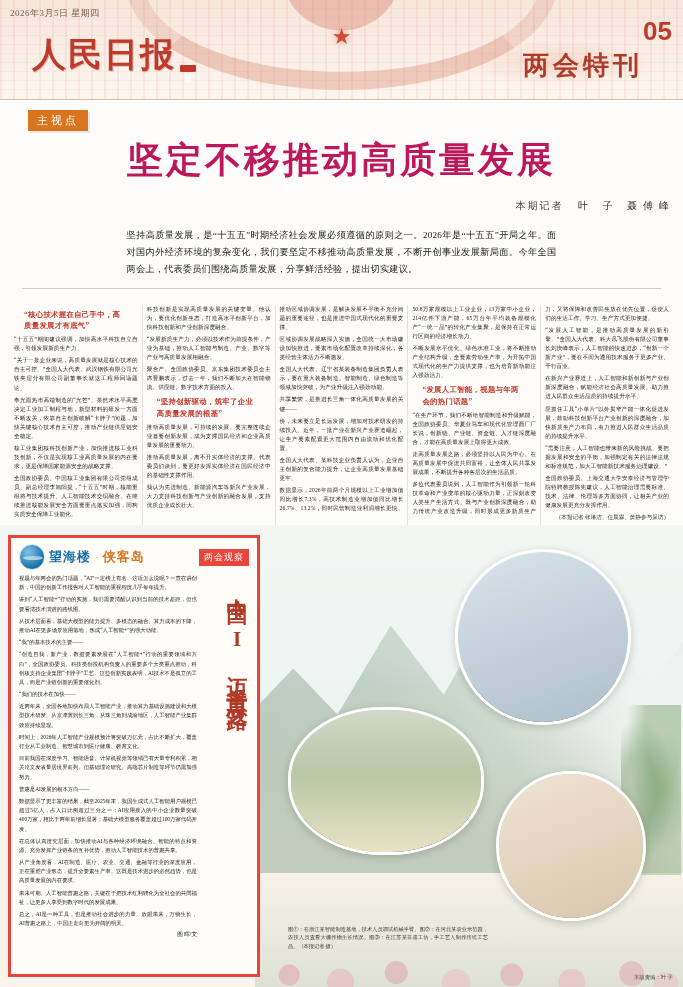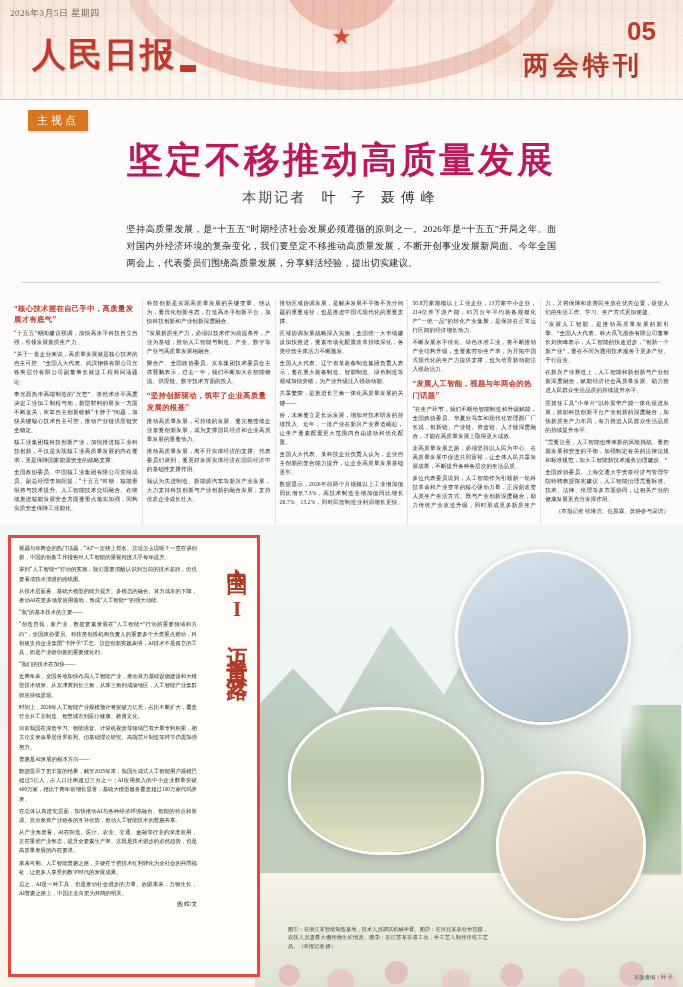--- a/index.html
+++ b/index.html
@@ -53,21 +53,21 @@
     letter-spacing:2px; line-height:1;
     text-shadow:1px 1px 0 rgba(120,30,20,.25);
   }
   .mh-logo-sub {
     font-size:8px; color:#fff; background:#c0392b;
     padding:2px 3px; line-height:1.2; border-radius:1px;
     writing-mode: vertical-rl;
     letter-spacing:1px;
   }
   .mh-pageno {
-    position:absolute; right:27px; top:16px;
+    position:absolute; right:11px; top:16px;
     font-size:26px; font-weight:bold; color:#c0392b;
     font-family:"Liberation Sans", sans-serif;
   }
   .mh-special {
     position:absolute; right:40px; top:48px;
     font-size:26px; color:#b03a28; letter-spacing:4px;
     font-weight:bold;
     font-family:"Liberation Serif", serif;
     margin-left:27px;
   }
@@ -83,21 +83,21 @@
     background:#d8761f; color:#fff; font-size:11px;
     padding:3px 9px; letter-spacing:3px;
     box-shadow: 2px 2px 0 rgba(0,0,0,.08);
   }
   h1.headline {
     margin: 22px 0 0; text-align:center;
     font-size: 36px; letter-spacing: 3px; color:#be185d;
     font-weight: bold; font-family:"Liberation Serif", serif;
   }
   .byline {
-    text-align:center; margin-top: 4px; font-size:14px; color:#333;
+    text-align:right; margin-top: 14px; font-size:10px; color:#333;
     letter-spacing: 2px;
   }
   .byline .label { color:#444; }
   .byline .names { margin-left: 10px; letter-spacing: 6px; }
 
   .lede {
     width: 430px; margin: 14px auto 6px; font-size: 9.2px;
     line-height: 1.85; color:#222; text-align: justify;
     letter-spacing:.2px;
   }
@@ -111,21 +111,21 @@
     column-gap: 9px;
     column-rule: 1px solid #e2e2e2;
     height: 258px;
   }
   .cols p {
     margin: 0 0 3px; font-size: 5.6px; line-height: 1.62;
     text-align: justify; color: #1d1d1d; letter-spacing: .1px;
   }
   .subhead {
     color: #c0392b; font-weight: bold; font-size: 7.4px;
-    line-height: 1.5; margin: 4px 0 4px; letter-spacing:.3px;
+    line-height: 1.5; margin: 4px 10px 4px; letter-spacing:.3px;
     break-inside: avoid;
   }
   .subhead.quoted { text-align:left; }
   .credit { font-size:5.6px; text-align:right; margin-top:4px; color:#333; }
 
   
   .lower {
     position: absolute; left:0; top: 525px; width:683px; height: 462px;
   }
   .lower-bg {
@@ -303,20 +303,29 @@
   <div class="credit">（本报记者 张琳洁、任晨霖、黄静参与采访）</div>
 </div>
 
 <div class="lower">
   <div class="lower-bg"></div>
   <div class="mountains"></div>
   <div class="leaves"></div>
   <div class="flowers"></div>
 
   <div class="feature">
+    <div class="feature-head">
+      <div class="brand">
+        <span class="brand-globe"></span>
+        <span class="brand-t1">望海楼</span>
+        <span class="brand-sep">·</span>
+        <span class="brand-t2">侠客岛</span>
+      </div>
+      <div class="tag-observe">两会观察</div>
+    </div>
     <div class="feature-body">
       <div class="feature-text">
         <p>视题与年两会的热门话题，“AI”一定榜上有名。这话怎么说呢？一直在讲创新，中国的创新工作报告对人工智能的重视程度几乎每年提升。</p>
         <p>讲到“人工智能+”行动的实施，我们需要清醒认识到当前的技术差距，但也要看清技术演进的路线图。</p>
         <p>从技术层面看，基础大模型的能力提升、多模态的融合、算力成本的下降，推动AI在更多场景应用落地，形成“人工智能+”的强大动能。</p>
         <p>“我”的基本技术的主要——</p>
         <p>“创造自我，新产业，数据要素发展在“人工智能+”行动的重要领域和方向”，全国政协委员、科技类创投机构负责人的重要多个大类重点推动，科创板支持企业集团“卡脖子”工艺。这些创新实践表明，AI技术不是孤立的工具，而是产业链创新的重要催化剂。</p>
         <p>“我们的技术在加快——</p>
         <p>近两年来，全国各地加快布局人工智能产业，推动算力基础设施建设和大模型技术研发。从京津冀到长三角，从珠三角到成渝地区，人工智能产业集群效应持续显现。</p>
         <p>时间上，2026年人工智能产业规模预计将突破万亿元，占比不断扩大，覆盖行业从工业制造、智慧城市到医疗健康、教育文化。</p>

